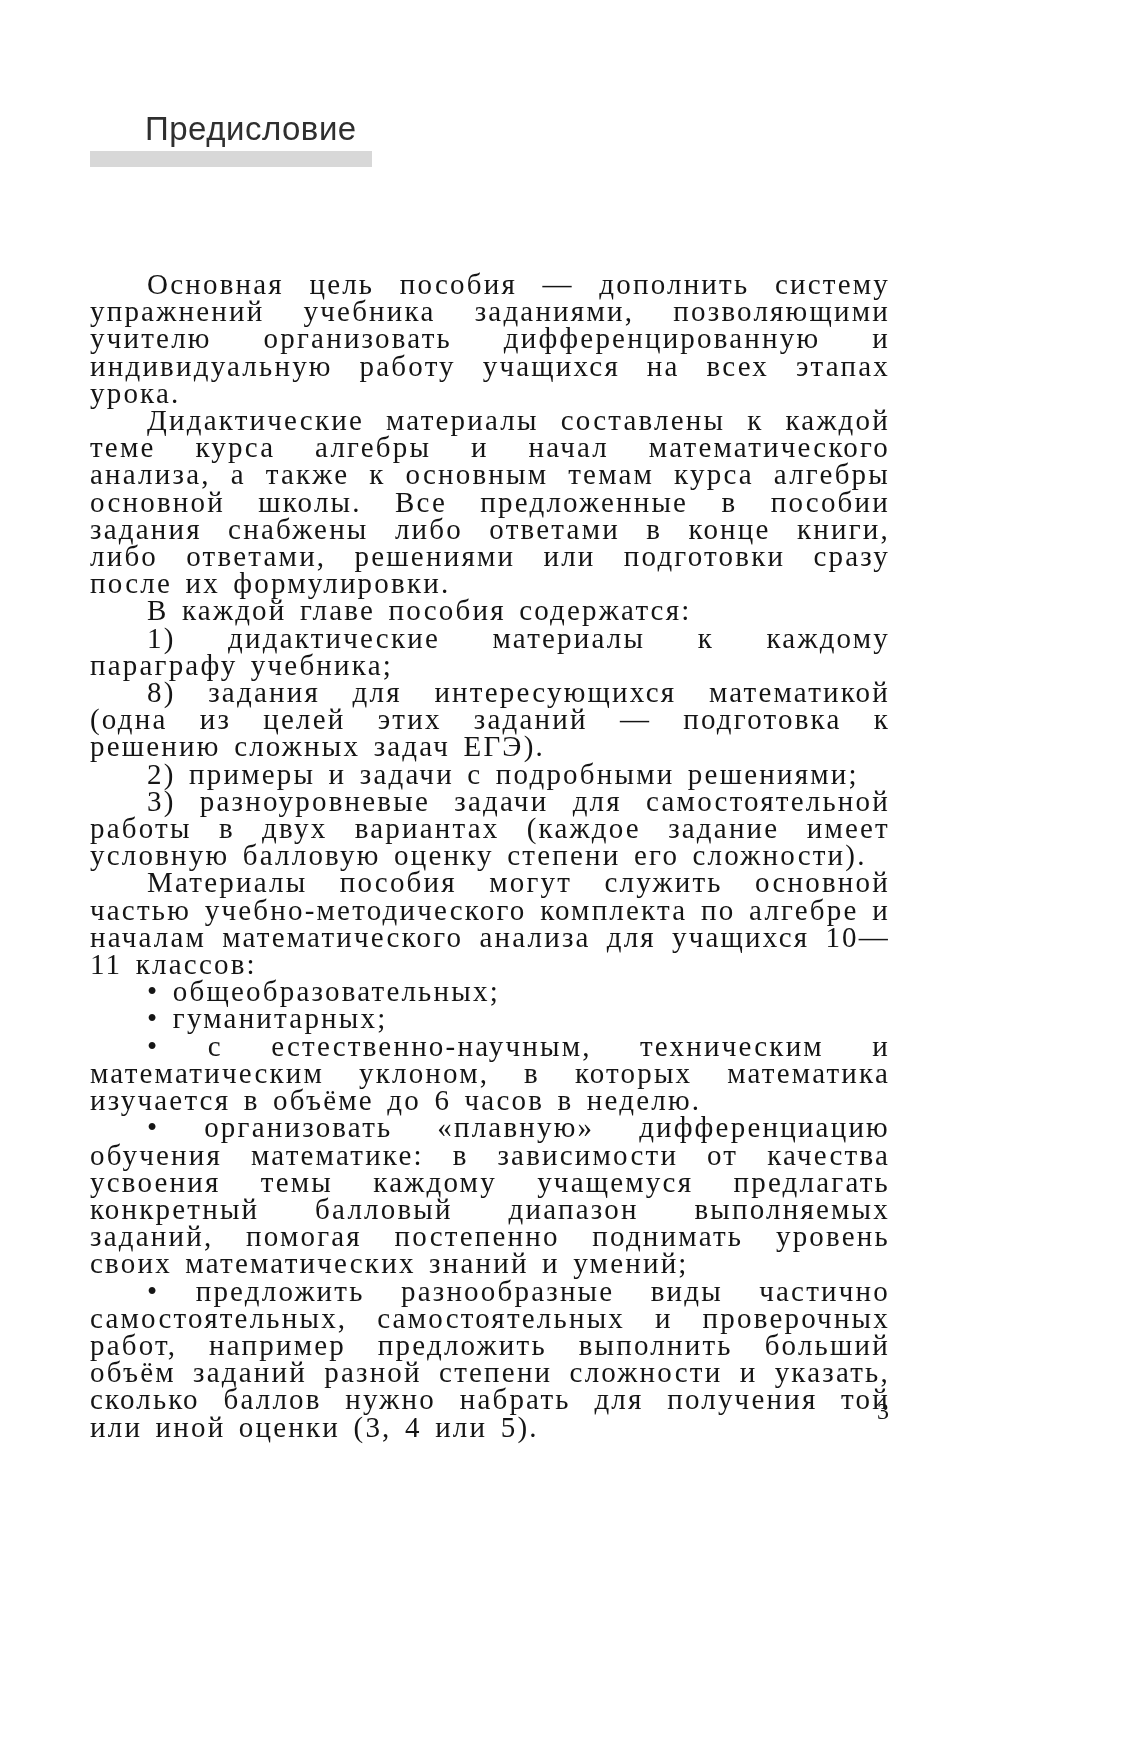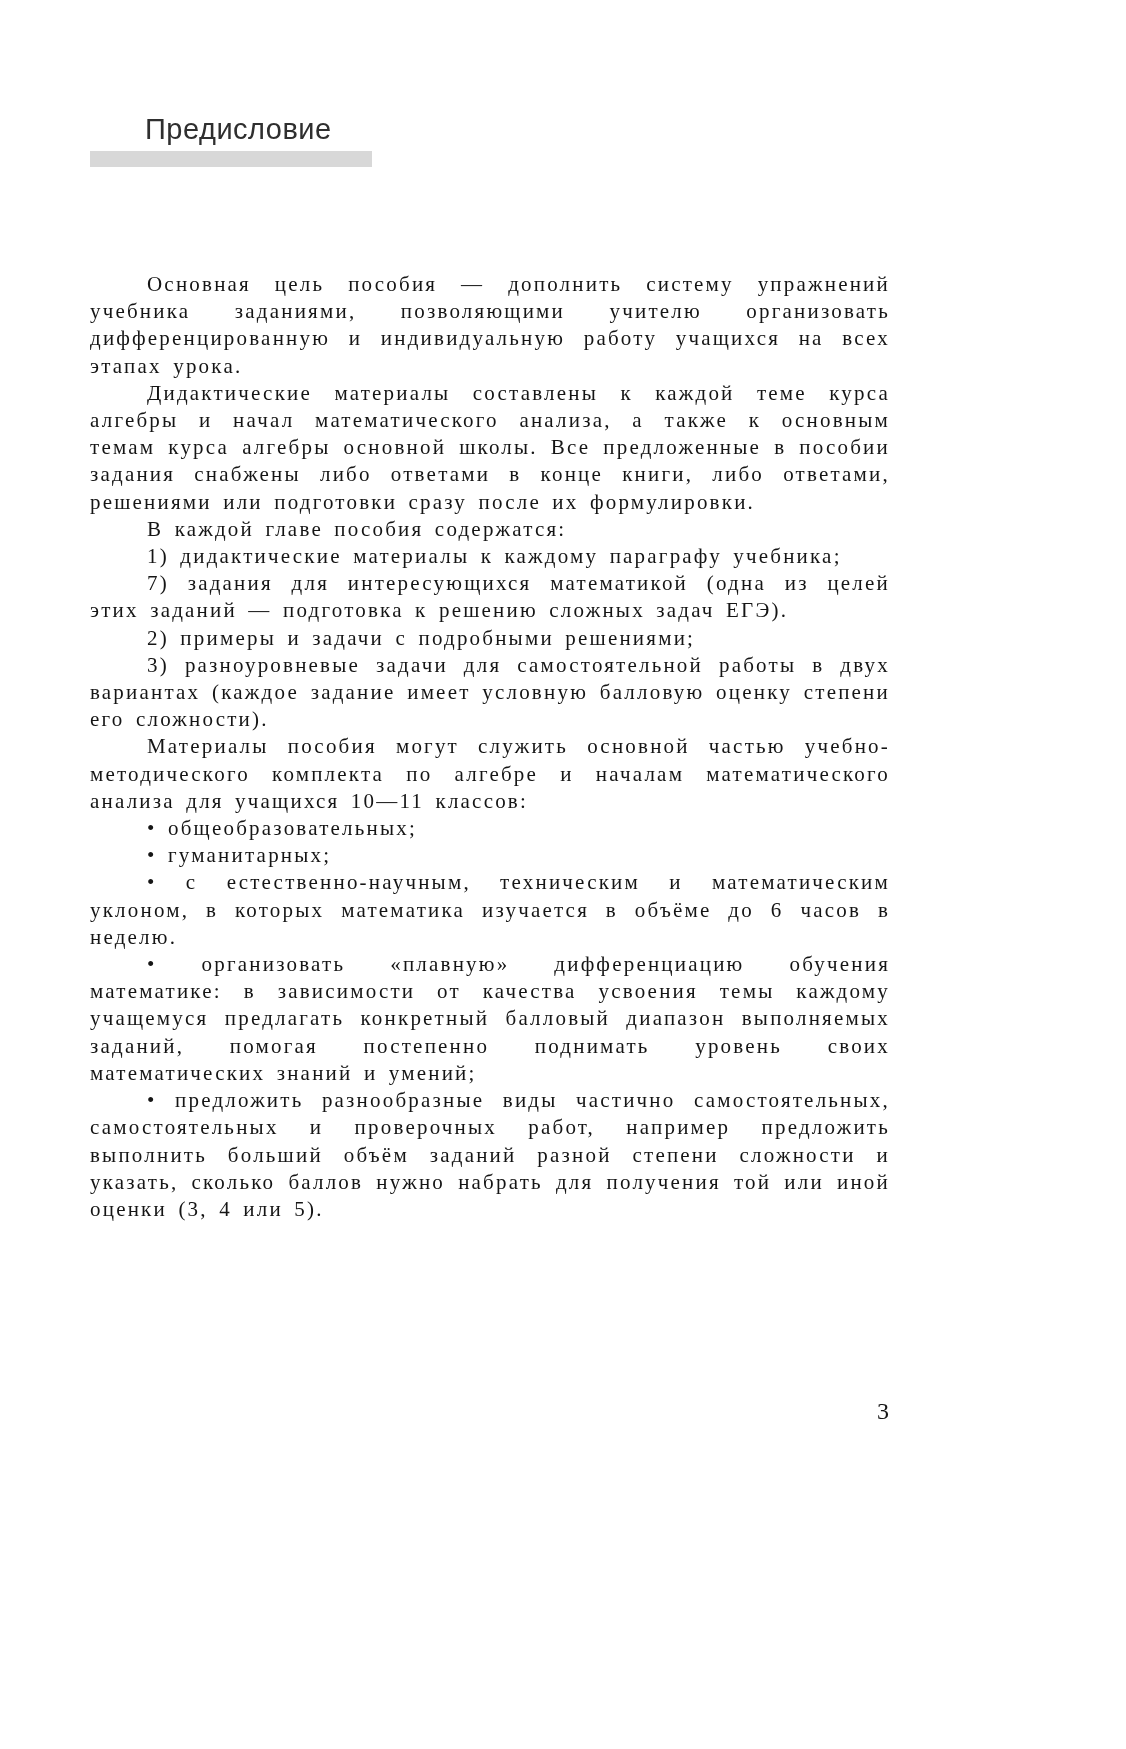--- a/index.html
+++ b/index.html
@@ -15,21 +15,21 @@
     color: #151515;
     font-family: "Liberation Serif", "DejaVu Serif", serif;
     overflow: hidden;
   }
   .page-title {
     position: absolute;
     left: 145px;
     top: 110px;
     margin: 0;
     font-family: "Liberation Sans", "DejaVu Sans", sans-serif;
-    font-size: 29px;
+    font-size: 33px;
     line-height: 38px;
     font-weight: 400;
     letter-spacing: 0.5px;
     color: #2f2f2f;
     z-index: 2;
   }
   .title-bar {
     position: absolute;
     left: 90px;
     top: 151px;
@@ -41,21 +41,21 @@
   .content {
     position: absolute;
     left: 90px;
     top: 271px;
     width: 800px;
   }
   .para {
     margin: 0;
     text-indent: 57px;
     text-align: justify;
-    font-size: 21px;
+    font-size: 29px;
     line-height: 27.2px;
     letter-spacing: 2.2px;
     word-spacing: 4px;
   }
   .page-number {
     position: absolute;
     left: 90px;
     top: 1398px;
     width: 800px;
     text-align: right;
@@ -70,21 +70,21 @@
 <div class="page">
 
   <h1 class="page-title">Предисловие</h1>
   <div class="title-bar"></div>
 
   <main class="content">
     <p class="para">Основная цель пособия — дополнить систему упражнений учебника заданиями, позволяющими учителю организовать дифференцированную и индивидуальную работу учащихся на всех этапах урока.</p>
     <p class="para">Дидактические материалы составлены к каждой теме курса алгебры и начал математического анализа, а также к основным темам курса алгебры основной школы. Все предложенные в пособии задания снабжены либо ответами в конце книги, либо ответами, решениями или подготовки сразу после их формулировки.</p>
     <p class="para">В каждой главе пособия содержатся:</p>
     <p class="para">1) дидактические материалы к каждому параграфу учебника;</p>
-    <p class="para">7) задания для интересующихся математикой (одна из целей этих заданий — подготовка к решению сложных задач ЕГЭ).</p>
+    <p class="para">8) задания для интересующихся математикой (одна из целей этих заданий — подготовка к решению сложных задач ЕГЭ).</p>
     <p class="para">2) примеры и задачи с подробными решениями;</p>
     <p class="para">3) разноуровневые задачи для самостоятельной работы в двух вариантах (каждое задание имеет условную балловую оценку степени его сложности).</p>
     <p class="para">Материалы пособия могут служить основной частью учебно-методического комплекта по алгебре и началам математического анализа для учащихся 10—11 классов:</p>
     <p class="para">•  общеобразовательных;</p>
     <p class="para">•  гуманитарных;</p>
     <p class="para">•  с естественно-научным, техническим и математическим уклоном, в которых математика изучается в объёме до 6 часов в неделю.</p>
     <p class="para">•  организовать «плавную» дифференциацию обучения математике: в зависимости от качества усвоения темы каждому учащемуся предлагать конкретный балловый диапазон выполняемых заданий, помогая постепенно поднимать уровень своих математических знаний и умений;</p>
     <p class="para">•  предложить разнообразные виды частично самостоятельных, самостоятельных и проверочных работ, например предложить выполнить больший объём заданий разной степени сложности и указать, сколько баллов нужно набрать для получения той или иной оценки (3, 4 или 5).</p>
   </main>
 

